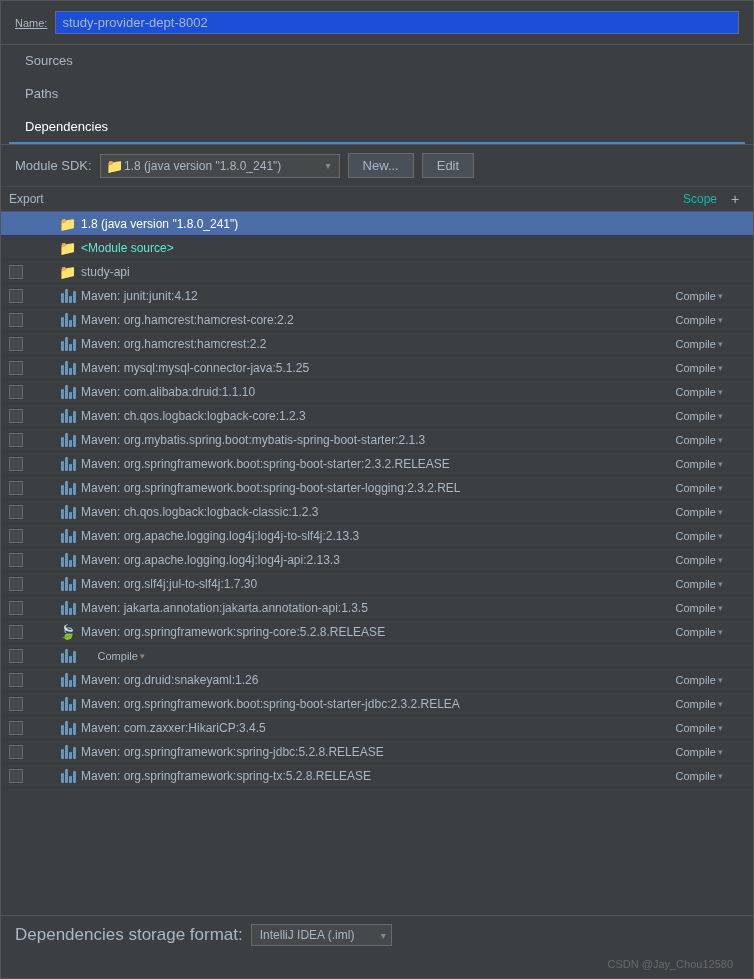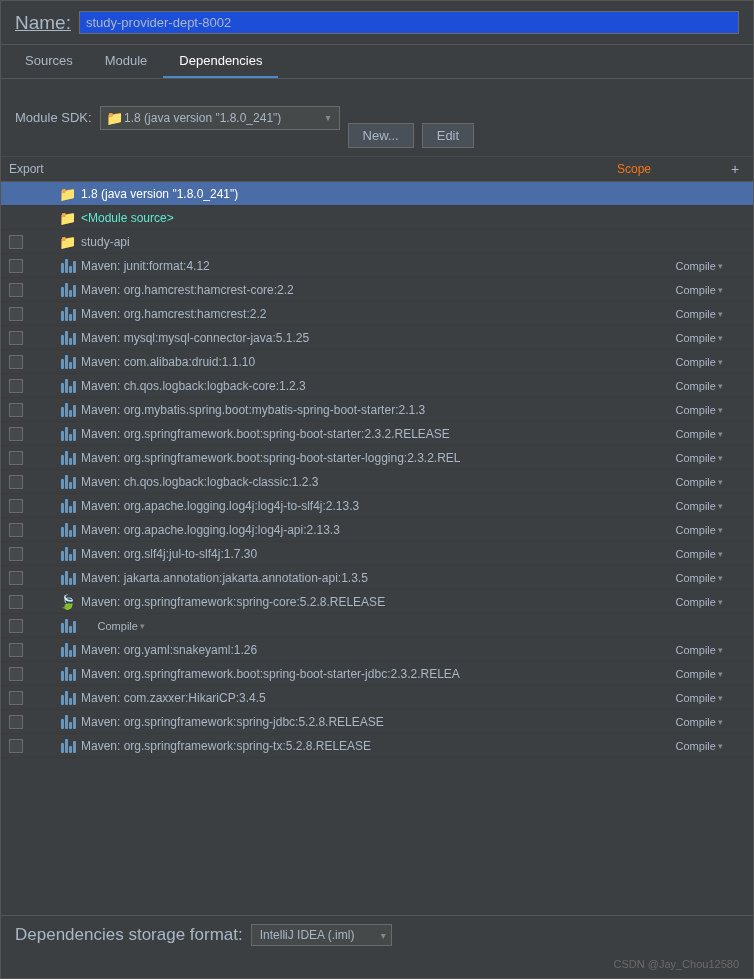--- a/index.html
+++ b/index.html
@@ -24,38 +24,39 @@
     .name-row {
       display: flex;
       align-items: center;
       padding: 10px 14px 10px 14px;
       gap: 8px;
       border-bottom: 1px solid #555;
     }
 
     .name-label {
       color: #a9b7c6;
-      font-size: 19px;
+      font-size: 11px;
     }
 
     .name-input {
       background: #1d4ed8;
       border: 1px solid #6a6a6a;
       color: #a9b7c6;
       padding: 3px 6px;
       font-size: 13px;
       flex: 1;
       outline: none;
     }
 
     .tabs-row {
       display: flex;
       border-bottom: 1px solid #555;
       background: #3c3f41;
       padding: 0 8px;
+      flex-direction: column;
     }
 
     .tab {
       padding: 8px 16px;
       cursor: pointer;
       color: #a9b7c6;
       font-size: 13px;
       border-bottom: 2px solid transparent;
     }
 
@@ -84,21 +85,20 @@
     }
 
     .btn {
       background: #4a5057;
       border: 1px solid #6a6a6a;
       color: #a9b7c6;
       padding: 4px 14px;
       font-size: 13px;
       cursor: pointer;
       white-space: nowrap;
-      margin-top: 36px;
     }
 
     .table-header {
       display: flex;
       align-items: center;
       padding: 4px 8px;
       background: #3c3f41;
       border-bottom: 1px solid #555;
     }
 
@@ -110,23 +110,23 @@
     }
 
     .col-name {
       flex: 1;
       color: #a9b7c6;
       font-size: 12px;
     }
 
     .col-scope {
       width: 100px;
-      color: #f97316;
+      color: #14b8a6;
       font-size: 12px;
-      text-align: left;
+      text-align: right;
       margin-right: 8px;
     }
 
     .col-add {
       width: 20px;
       color: #a9b7c6;
       font-size: 14px;
       cursor: pointer;
       text-align: center;
     }
@@ -267,21 +267,21 @@
       right: 6px;
       top: 50%;
       transform: translateY(-50%);
       color: #888;
       pointer-events: none;
       font-size: 10px;
     }
 
     .watermark {
       text-align: right;
-      padding: 4px 14px 8px 0;
+      padding: 4px 20px 8px 0;
       color: #6a6a6a;
       font-size: 11px;
     }
 
     .sdk-select-wrapper {
       position: relative;
       display: flex;
       align-items: center;
       background: #45494a;
       border: 1px solid #6a6a6a;
@@ -312,21 +312,21 @@
 
 <div class="dialog">
 
   <div class="name-row">
     <label class="name-label underline">Name:</label>
     <input class="name-input" type="text" value="study-provider-dept-8002" style="">
   </div>
 
   <div class="tabs-row">
     <div class="tab">Sources</div>
-    <div class="tab">Module</div>
+    <div class="tab">Paths</div>
     <div class="tab active">Dependencies</div>
   </div>
 
   <div class="module-sdk-row">
     <span class="module-sdk-label">Module SDK:</span>
     <div class="sdk-select-wrapper">
       <span class="folder-icon-blue">📁</span>
       <span class="sdk-text">1.8 (java version "1.8.0_241")</span>
     </div>
     <button class="btn">New...</button>
@@ -369,21 +369,21 @@
           <div class="checkbox"></div>
         </div>
         <div class="dep-icon">
           <div class="icon-jar">
             <span></span>
             <span></span>
             <span></span>
             <span></span>
           </div>
         </div>
-        <div class="dep-name">Maven: junit:format:4.12</div>
+        <div class="dep-name">Maven: junit:junit:4.12</div>
         <div class="scope-badge">Compile <span class="dropdown-arrow">▾</span></div>
       </div>
       <div class="dep-row">
         <div style="width: 50px; display: flex; align-items: center; flex-shrink: 0;">
           <div class="checkbox"></div>
         </div>
         <div class="dep-icon">
           <div class="icon-jar">
             <span></span>
             <span></span>
@@ -603,21 +603,21 @@
           <div class="checkbox"></div>
         </div>
         <div class="dep-icon">
           <div class="icon-jar">
             <span></span>
             <span></span>
             <span></span>
             <span></span>
           </div>
         </div>
-        <div class="dep-name">Maven: org.yaml:snakeyaml:1.26</div>
+        <div class="dep-name">Maven: org.druid:snakeyaml:1.26</div>
         <div class="scope-badge">Compile <span class="dropdown-arrow">▾</span></div>
       </div>
       <div class="dep-row">
         <div style="width: 50px; display: flex; align-items: center; flex-shrink: 0;">
           <div class="checkbox"></div>
         </div>
         <div class="dep-icon">
           <div class="icon-jar">
             <span></span>
             <span></span>

